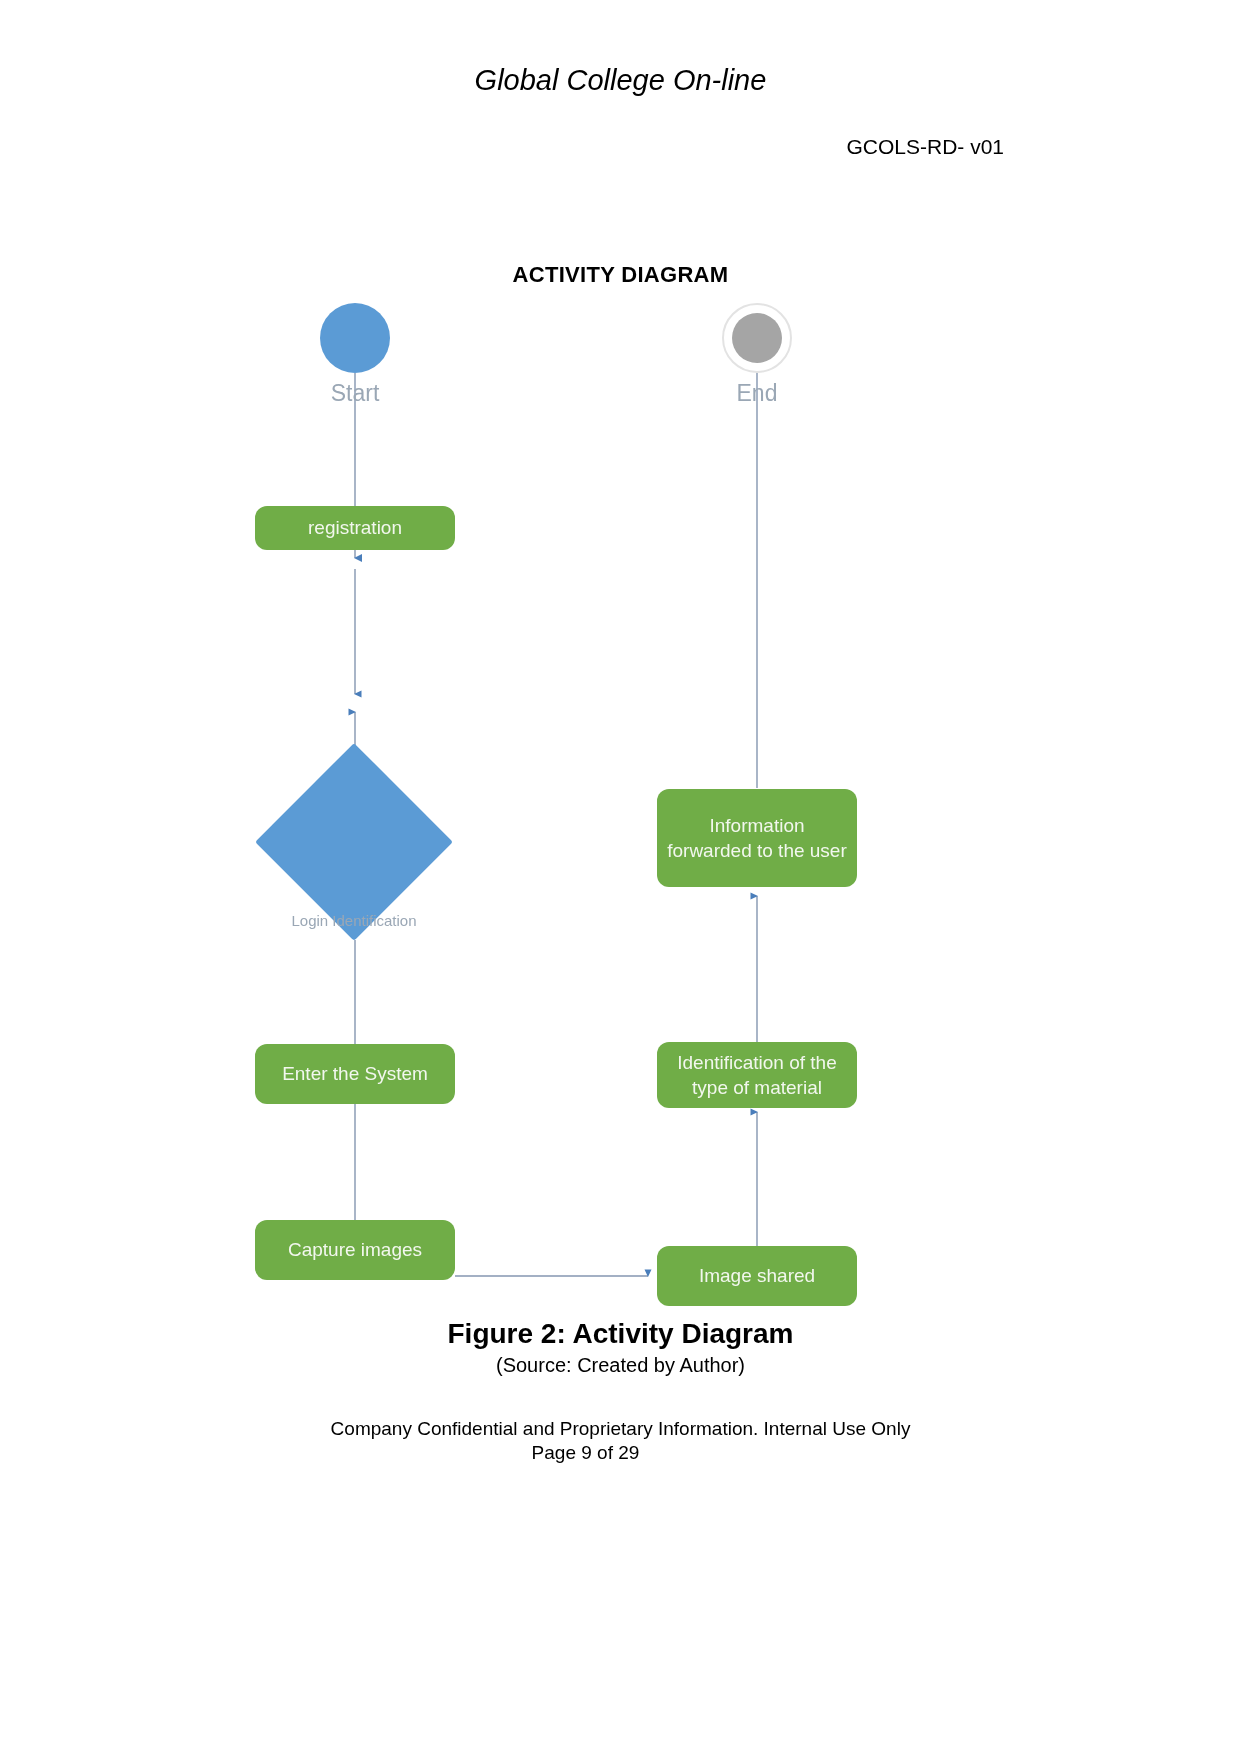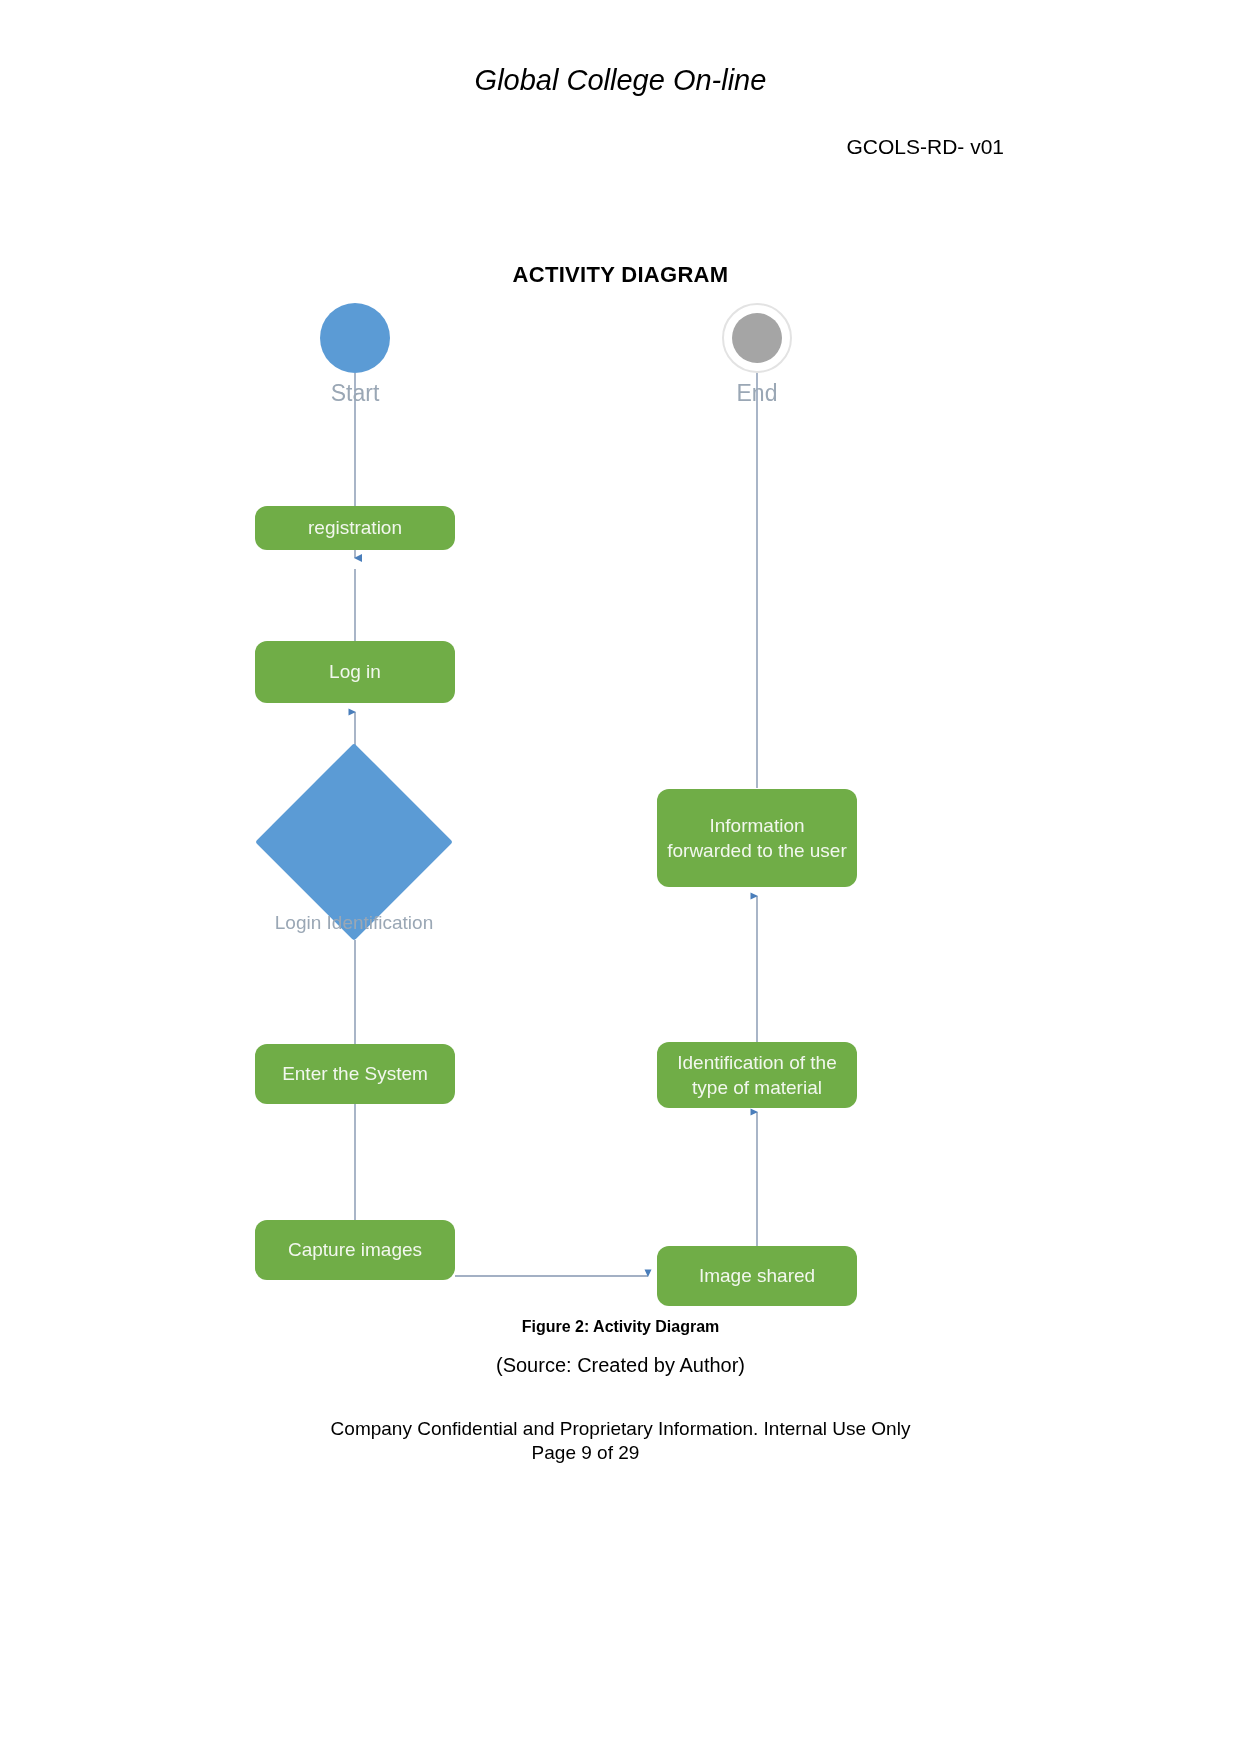--- a/index.html
+++ b/index.html
@@ -128,33 +128,33 @@
     top: 772px;
     transform: rotate(45deg);
     border-radius: 3px;
   }
   .decision-caption {
     position: absolute;
     left: 214px;
     top: 912px;
     width: 280px;
     text-align: center;
-    font-size: 19px;
+    font-size: 15px;
     color: #9aa7b5;
     white-space: nowrap;
   }
 
   
   .figure-caption {
     position: absolute;
     left: 0;
     top: 1318px;
     width: 1241px;
     text-align: center;
-    font-size: 16px;
+    font-size: 28px;
     font-weight: bold;
   }
   .figure-source {
     position: absolute;
     left: 0;
     top: 1354px;
     width: 1241px;
     text-align: center;
     font-size: 20px;
     font-weight: 400;
@@ -221,23 +221,20 @@
 
   <div class="node end-circle-outer">
     <div class="end-circle-inner"></div>
   </div>
   <div class="node-caption" style="left:677px; top:380px; width:160px;">End</div>
 
   <div class="activity-box" style="left:255px; top:506px; width:200px; height:44px;">
     <span>registration</span>
   </div>
 
-  <div class="activity-box" style="left:255px; top:641px; width:200px; height:62px;">
-    <span>Log in</span>
-  </div>
 
   <div class="decision-diamond"></div>
   <div class="decision-caption">Login Identification</div>
 
   <div class="activity-box" style="left:255px; top:1044px; width:200px; height:60px;">
     <span>Enter the System</span>
   </div>
 
   <div class="activity-box" style="left:255px; top:1220px; width:200px; height:60px;">
     <span>Capture images</span>

